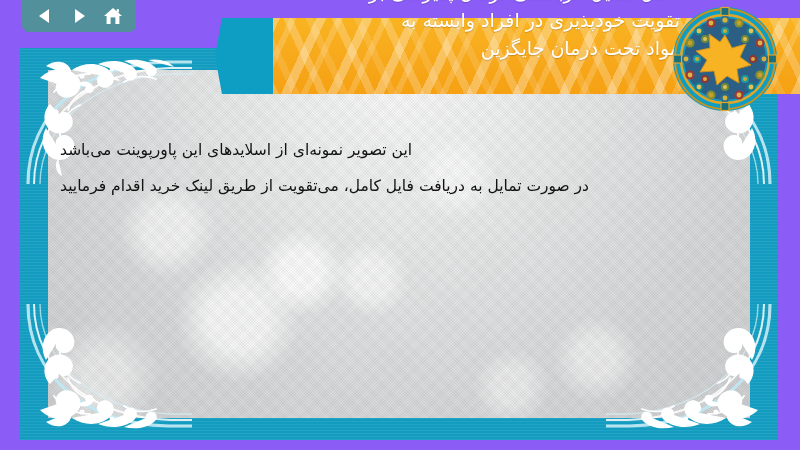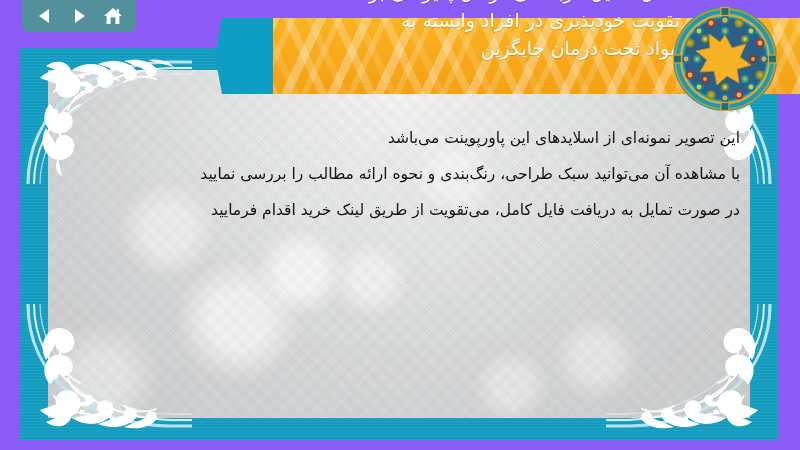--- a/index.html
+++ b/index.html
@@ -170,24 +170,24 @@
     width: 106px;
     height: 106px;
     z-index: 30;
     pointer-events: none;
   }
 
   
   #body-copy {
     position: absolute;
     left: 60px;
-    top: 120px;
+    top: 132px;
     width: 680px;
     direction: rtl;
-    text-align: right;
+    text-align: left;
     color: #121212;
     font-family: "DejaVu Sans", sans-serif;
     font-size: 15.5px;
     line-height: 36px;
     z-index: 18;
   }
   #body-copy .line { white-space: nowrap; }
   .line-1 { padding-right: 0; }
   .line-2 { }
   .line-3 { }
@@ -475,17 +475,16 @@
         <rect x="49" y="1.5" width="8" height="8"></rect>
         <rect x="49" y="96.5" width="8" height="8"></rect>
         <rect x="1.5" y="49" width="8" height="8"></rect>
         <rect x="96.5" y="49" width="8" height="8"></rect>
       </g>
     </svg>
   </div>
 
   <div id="body-copy">
     <div class="line line-1">این تصویر نمونه‌ای از اسلایدهای این پاورپوینت می‌باشد</div>
-    <div class="line line-2">با مشاهده آن می‌توانید سبک طراحی، رنگ‌بندی و نحوه ارائه مطالب را بررسی نمایید</div>
     <div class="line line-3">در صورت تمایل به دریافت فایل کامل، می‌تقویت از طریق لینک خرید اقدام فرمایید</div>
   </div>
 
 </div>
 
 </body></html>

